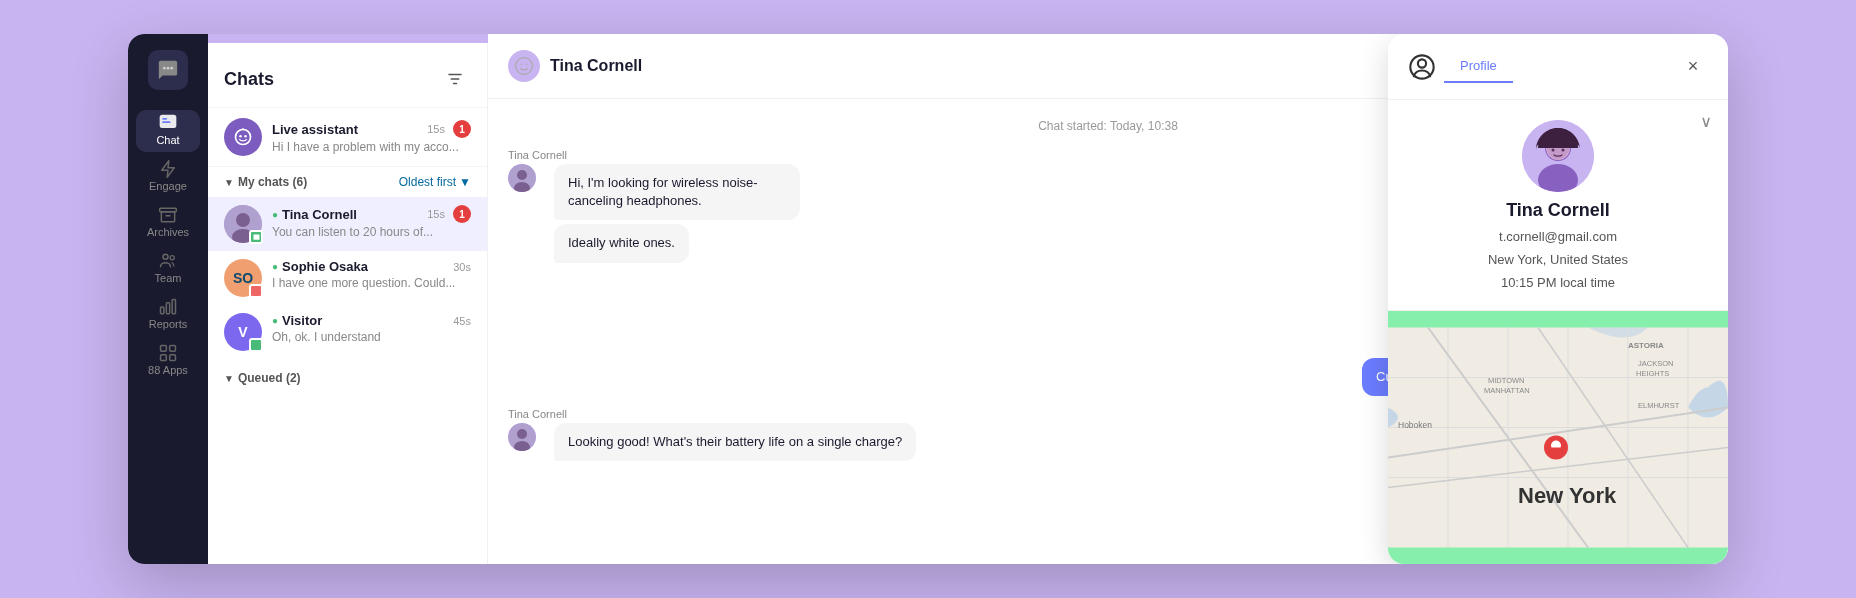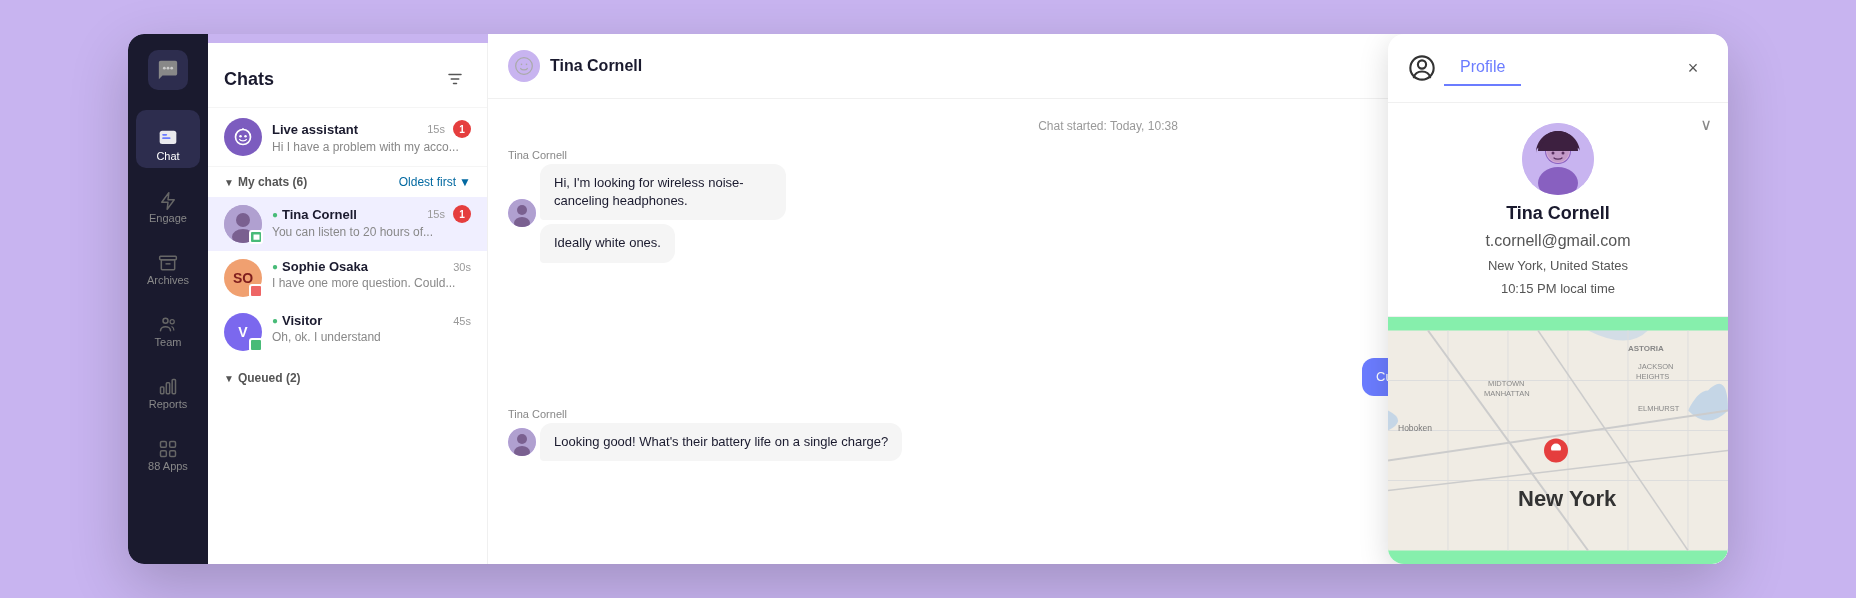--- a/index.html
+++ b/index.html
@@ -42,21 +42,21 @@
       background: #2d2d4e;
       border-radius: 10px;
       display: flex;
       align-items: center;
       justify-content: center;
       margin-bottom: 16px;
     }
 
     .nav-item {
       width: 64px;
-      padding: 18px 8px 6px;
+      padding: 2px 8px 6px;
       display: flex;
       flex-direction: column;
       align-items: center;
       gap: 0;
       border-radius: 10px;
       cursor: pointer;
       color: #888;
     }
 
     .nav-item.active {
@@ -130,21 +130,21 @@
       border-radius: 50%;
       flex-shrink: 0;
       display: flex;
       align-items: center;
       justify-content: center;
       font-weight: 600;
       font-size: 14px;
     }
 
     .avatar-purple { background: #7c5cbf; color: #fff; }
-    .avatar-so { background: #f0a070; color: #7f1d1d; }
+    .avatar-so { background: #f0a070; color: #0c4a6e; }
     .avatar-v { background: #7b68ee; color: #fff; }
 
     .chat-info { flex: 1; min-width: 0; }
 
     .chat-name-row {
       display: flex;
       align-items: center;
       justify-content: space-between;
     }
 
@@ -307,22 +307,22 @@
 
     .outgoing-group {
       display: flex;
       flex-direction: column;
       align-items: flex-end;
       gap: 4px;
     }
 
     .incoming-avatar-row {
       display: flex;
-      gap: 4px;
-      align-items: center;
+      gap: 18px;
+      align-items: flex-start;
     }
 
     .small-avatar {
       width: 28px;
       height: 28px;
       border-radius: 50%;
       flex-shrink: 0;
       overflow: hidden;
       background: #c8b4f0;
     }
@@ -350,21 +350,21 @@
       border-bottom: 1px solid #f0f0f0;
     }
 
     .user-panel-tabs {
       display: flex;
       gap: 0;
     }
 
     .user-panel-tab {
       padding: 8px 16px;
-      font-size: 16px;
+      font-size: 13px;
       cursor: pointer;
       border-bottom: 2px solid transparent;
       color: #888;
     }
 
     .user-panel-tab.active {
       border-bottom: 2px solid #6b7cff;
       color: #6b7cff;
     }
 
@@ -413,21 +413,21 @@
       justify-content: center;
     }
 
     .user-name {
       font-size: 18px;
       font-weight: 700;
       color: #1a1a2e;
     }
 
     .user-email {
-      font-size: 16px;
+      font-size: 13px;
       color: #555;
     }
 
     .user-location {
       font-size: 13px;
       color: #555;
     }
 
     .user-time {
       font-size: 13px;

